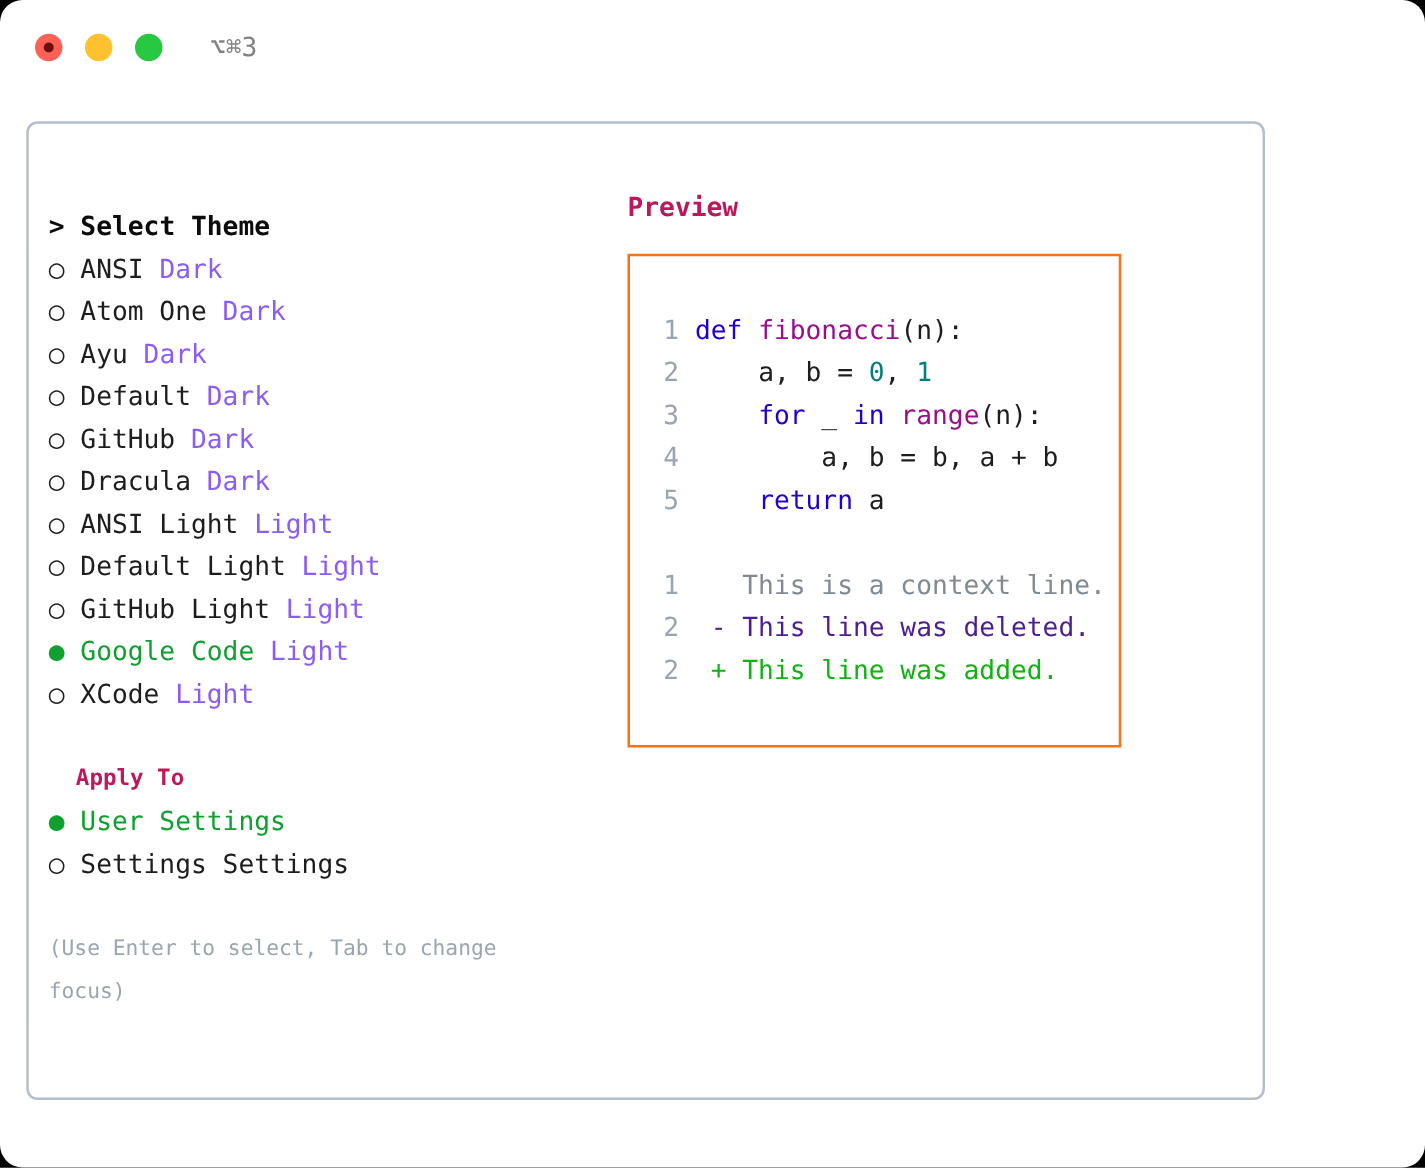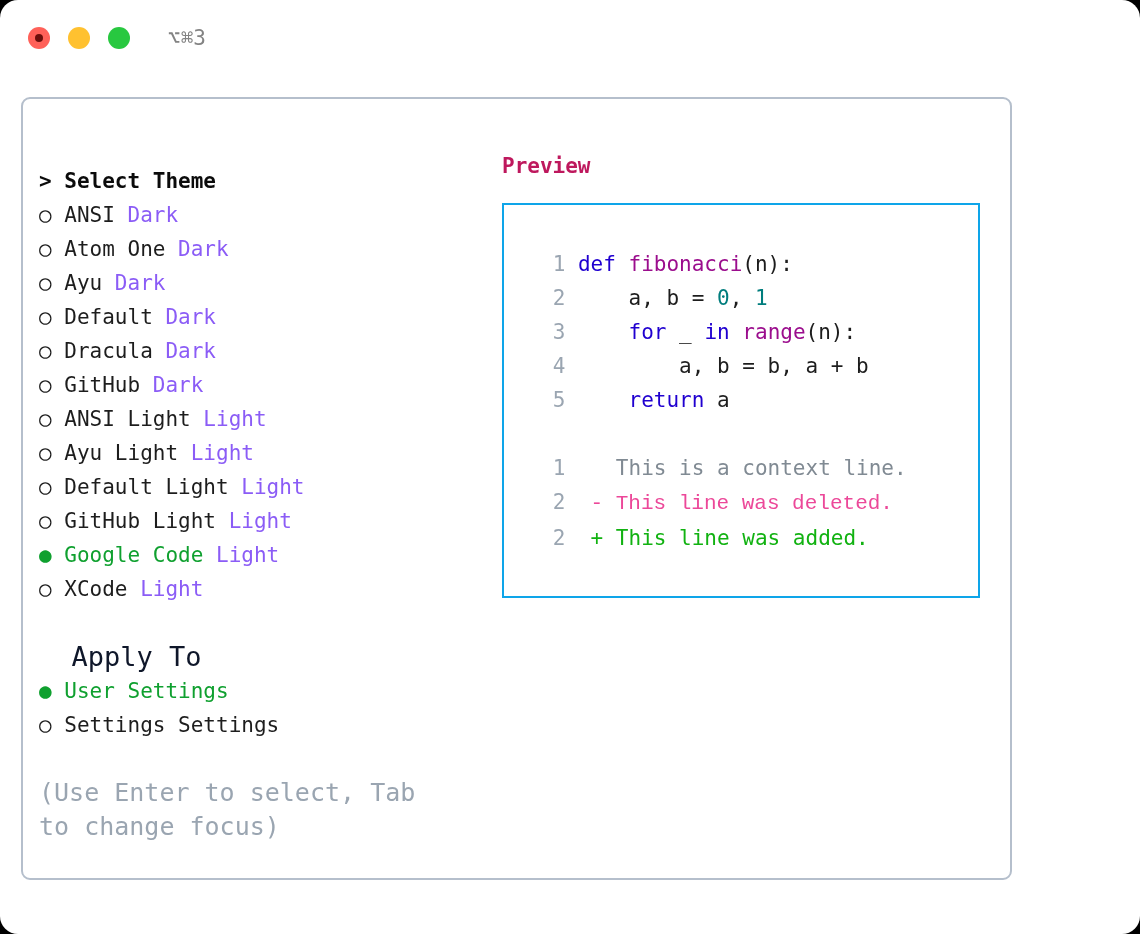--- a/index.html
+++ b/index.html
@@ -105,74 +105,74 @@
     display: inline-block;
     width: 2ch;
     white-space: pre;
   }
   .row.selected { color: #0fa02f; }
   .row.selected .bullet { color: #0fa02f; }
   .row .suffix { color: #8b5cf6; text-align: center; }
 
   .apply-block { margin-top: 34px; }
   .apply-title {
-    font-size: 27px;
-    line-height: 34px;
-    color: #0f172a;
-    white-space: pre;
-    font-weight: normal;
+    font-size: 18px;
+    line-height: 34px;
+    color: #be185d;
+    white-space: pre;
+    font-weight: bold;
   }
 
   .hint {
     margin-top: 34px;
-    font-size: 25px;
+    font-size: 17px;
     line-height: 34px;
     color: #9aa5b1;
     width: 400px;
     white-space: pre-wrap;
     word-break: break-word;
   }
 
   
   .preview-title {
     font-size: 21px;
     line-height: 34px;
     color: #be185d;
     font-weight: bold;
     white-space: pre;
   }
   .preview-box {
     margin-top: 20px;
-    width: 478px;
+    width: 395px;
     height: 395px;
-    border: 2px solid #0ea5e9;
+    border: 2px solid #f97316;
     box-sizing: border-box;
     background: #ffffff;
-    padding: 42px 0 0 36px;
+    padding: 42px 0 0 14px;
   }
   .code-line {
     font-size: 21px;
     line-height: 34px;
     white-space: pre;
     color: #1d1d1d;
   }
   .lineno {
     display: inline-block;
     width: 2ch;
     text-align: right;
     color: #9aa5b1;
     white-space: pre;
   }
   .blank-line { height: 34px; }
   .tok-kw   { color: #2000d0; }
   .tok-fn   { color: #9b0d8d; }
   .tok-num  { color: #007d7d; }
   .tok-txt  { color: #1d1d1d; }
   .diff-ctx { color: #808a93; }
-  .diff-del { color: #ec4899; font-family: Liberation Mono, monospace; }
+  .diff-del { color: #4c1d95; }
   .diff-add { color: #11b211; }
 </style>
 </head>
 <body>
 
 <div class="window">
 
   <div class="titlebar">
     <div class="dot dot-red"></div>
     <div class="dot dot-yellow"></div>
@@ -184,24 +184,23 @@
 
     <div class="col-left">
 
       <div class="section-title">&gt; Select Theme</div>
 
       <div id="theme-list">
           <div class="row"><span class="bullet">○ </span><span>ANSI</span><span class="suffix"> Dark</span></div>
           <div class="row"><span class="bullet">○ </span><span>Atom One</span><span class="suffix"> Dark</span></div>
           <div class="row"><span class="bullet">○ </span><span>Ayu</span><span class="suffix"> Dark</span></div>
           <div class="row"><span class="bullet">○ </span><span>Default</span><span class="suffix"> Dark</span></div>
+          <div class="row"><span class="bullet">○ </span><span>GitHub</span><span class="suffix"> Dark</span></div>
           <div class="row"><span class="bullet">○ </span><span>Dracula</span><span class="suffix"> Dark</span></div>
-          <div class="row"><span class="bullet">○ </span><span>GitHub</span><span class="suffix"> Dark</span></div>
           <div class="row"><span class="bullet">○ </span><span>ANSI Light</span><span class="suffix"> Light</span></div>
-          <div class="row"><span class="bullet">○ </span><span>Ayu Light</span><span class="suffix"> Light</span></div>
           <div class="row"><span class="bullet">○ </span><span>Default Light</span><span class="suffix"> Light</span></div>
           <div class="row"><span class="bullet">○ </span><span>GitHub Light</span><span class="suffix"> Light</span></div>
           <div class="row selected"><span class="bullet">● </span><span>Google Code</span><span class="suffix"> Light</span></div>
           <div class="row"><span class="bullet">○ </span><span>XCode</span><span class="suffix"> Light</span></div>
         </div>
 
       <div class="apply-block">
         <div class="apply-title">  Apply To</div>
         <div id="apply-list">
             <div class="row selected"><span class="bullet">● </span><span>User Settings</span></div>

